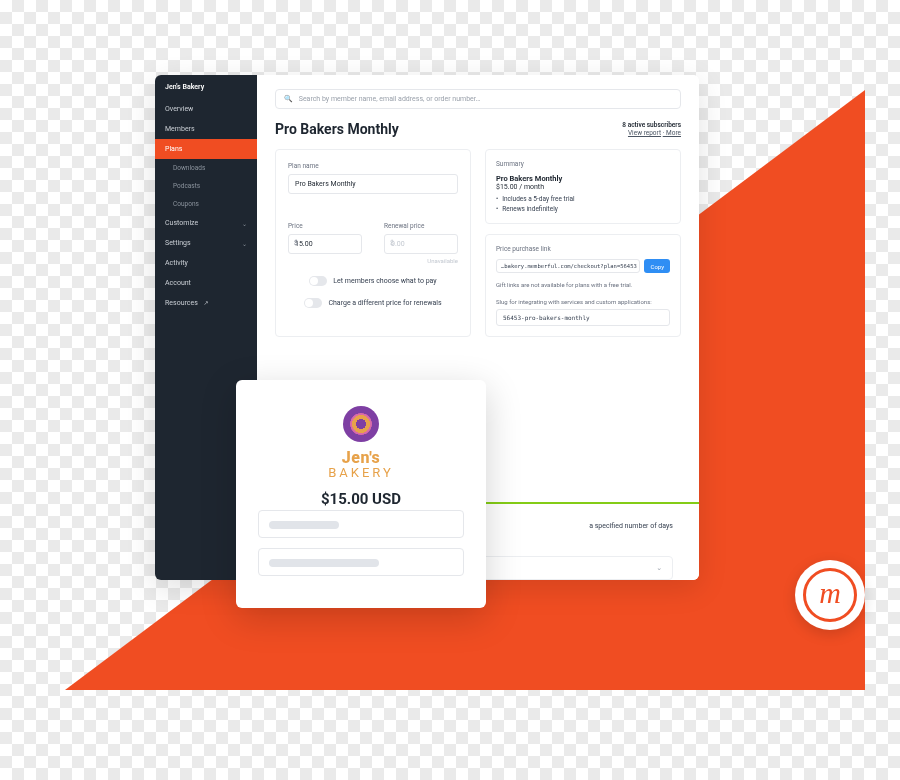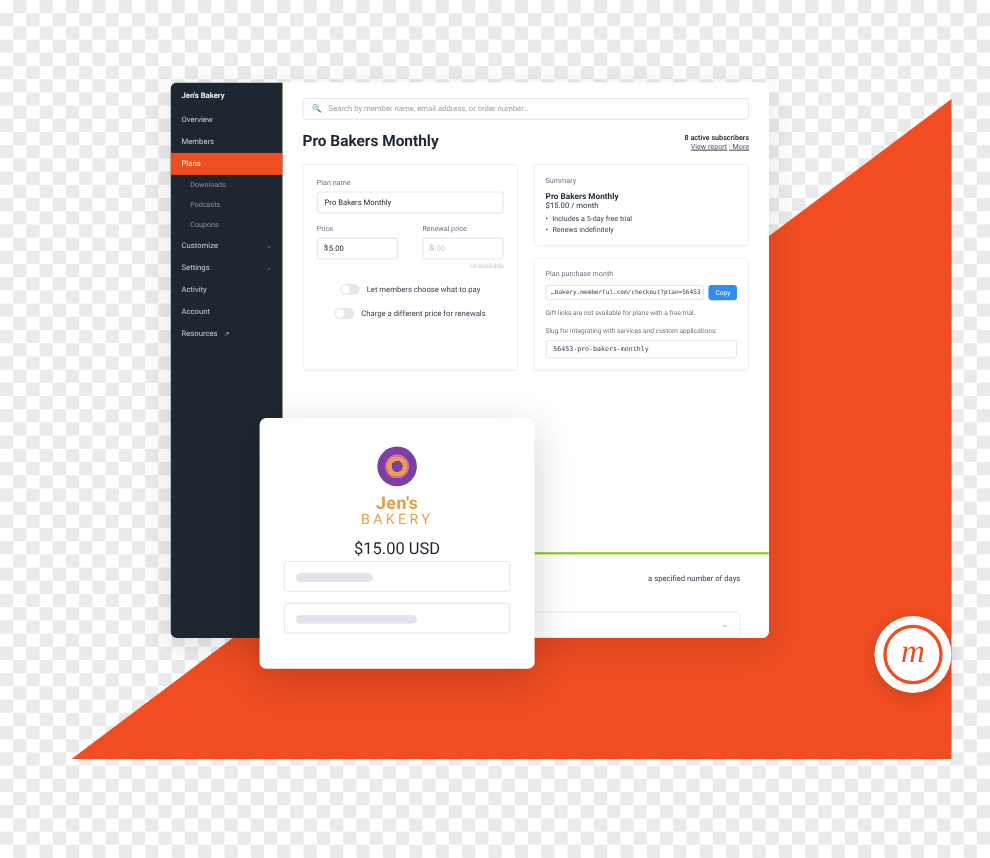--- a/index.html
+++ b/index.html
@@ -90,21 +90,21 @@
     font-size:7px;
   }
   .field-label { color:#6b7280; margin-bottom:4px; font-size:6.5px;}
   .input {
     width:100%;
     border:1px solid #e5e7eb; border-radius:3px;
     padding:5px 6px; font-size:7px; color:#1e2630;
     background:#fff;
   }
   .input.disabled { color:#c4c9d1; background:#fff;}
-  .row2 { display:flex; gap:22px; margin-top:10px;}
+  .row2 { display:flex; gap:22px; margin-top:28px;}
   .row2 > div { flex:1;}
   .price-wrap { position:relative;}
   .price-wrap .cur { position:absolute; left:6px; top:5px; font-size:7px; color:#6b7280;}
   .price-wrap .input { }
   .unavail { text-align:right; font-size:6px; color:#c4c9d1; margin-top:3px;}
 
   .toggle-row { display:flex; align-items:center; gap:6px; margin-top:12px; font-size:7px; color:#374151;justify-content:center;}
   .toggle {
     width:18px; height:10px; border-radius:10px; background:#e5e7eb; position:relative;
   }
@@ -153,21 +153,21 @@
     margin:0 auto 6px;
     display:flex; align-items:center; justify-content:center;
     position:relative;
   }
   .donut{
     width:22px; height:22px; border-radius:50%;
     background: radial-gradient(circle at 50% 50%, #7e3fa3 0 5px, #e7a24a 5px 9px, #d96aa8 9px 11px, transparent 11px);
   }
   .brand { font-weight:800; font-size:16px; color:#e7a24a; letter-spacing:0.5px;}
   .brand-sub{ font-size:13px; letter-spacing:3px; color:#e7a24a; margin-top:-2px; margin-bottom:10px;}
-  .amount{ font-weight:400; font-size:15px; color:#1e2630; margin-bottom:2px;}
+  .amount{ font-weight:700; font-size:15px; color:#1e2630; margin-bottom:2px;}
   .co-input{
     width:100%; height:28px; border:1px solid #e5e7eb; border-radius:4px;
     margin-bottom:10px; position:relative; background:#fff;
   }
   .co-input::after{
     content:""; position:absolute; left:10px; top:10px; height:8px;
     background:#e1e4e9; border-radius:4px;
   }
   .co-input.a::after{ width:70px;}
   .co-input.b::after{ width:110px;}
@@ -293,21 +293,21 @@
             <div class="sum-price">$15.00 / month</div>
             <div class="bullet">
                 <span>Includes a 5-day free trial</span>
               </div>
             <div class="bullet">
                 <span>Renews indefinitely</span>
               </div>
           </div>
 
           <div class="mini-card">
-            <div class="mini-title">Plan purchase month</div>
+            <div class="mini-title">Price purchase link</div>
             <div class="link-row">
               <div class="link-box">…bakery.memberful.com/checkout?plan=56453</div>
               <button class="copy-btn">Copy</button>
             </div>
             <div class="note">Gift links are not available for plans with a free trial.</div>
             <div class="note" style="margin-top:10px;">Slug for integrating with services and custom applications:</div>
             <div class="slug-box">56453-pro-bakers-monthly</div>
           </div>
         </div>
       </div>

